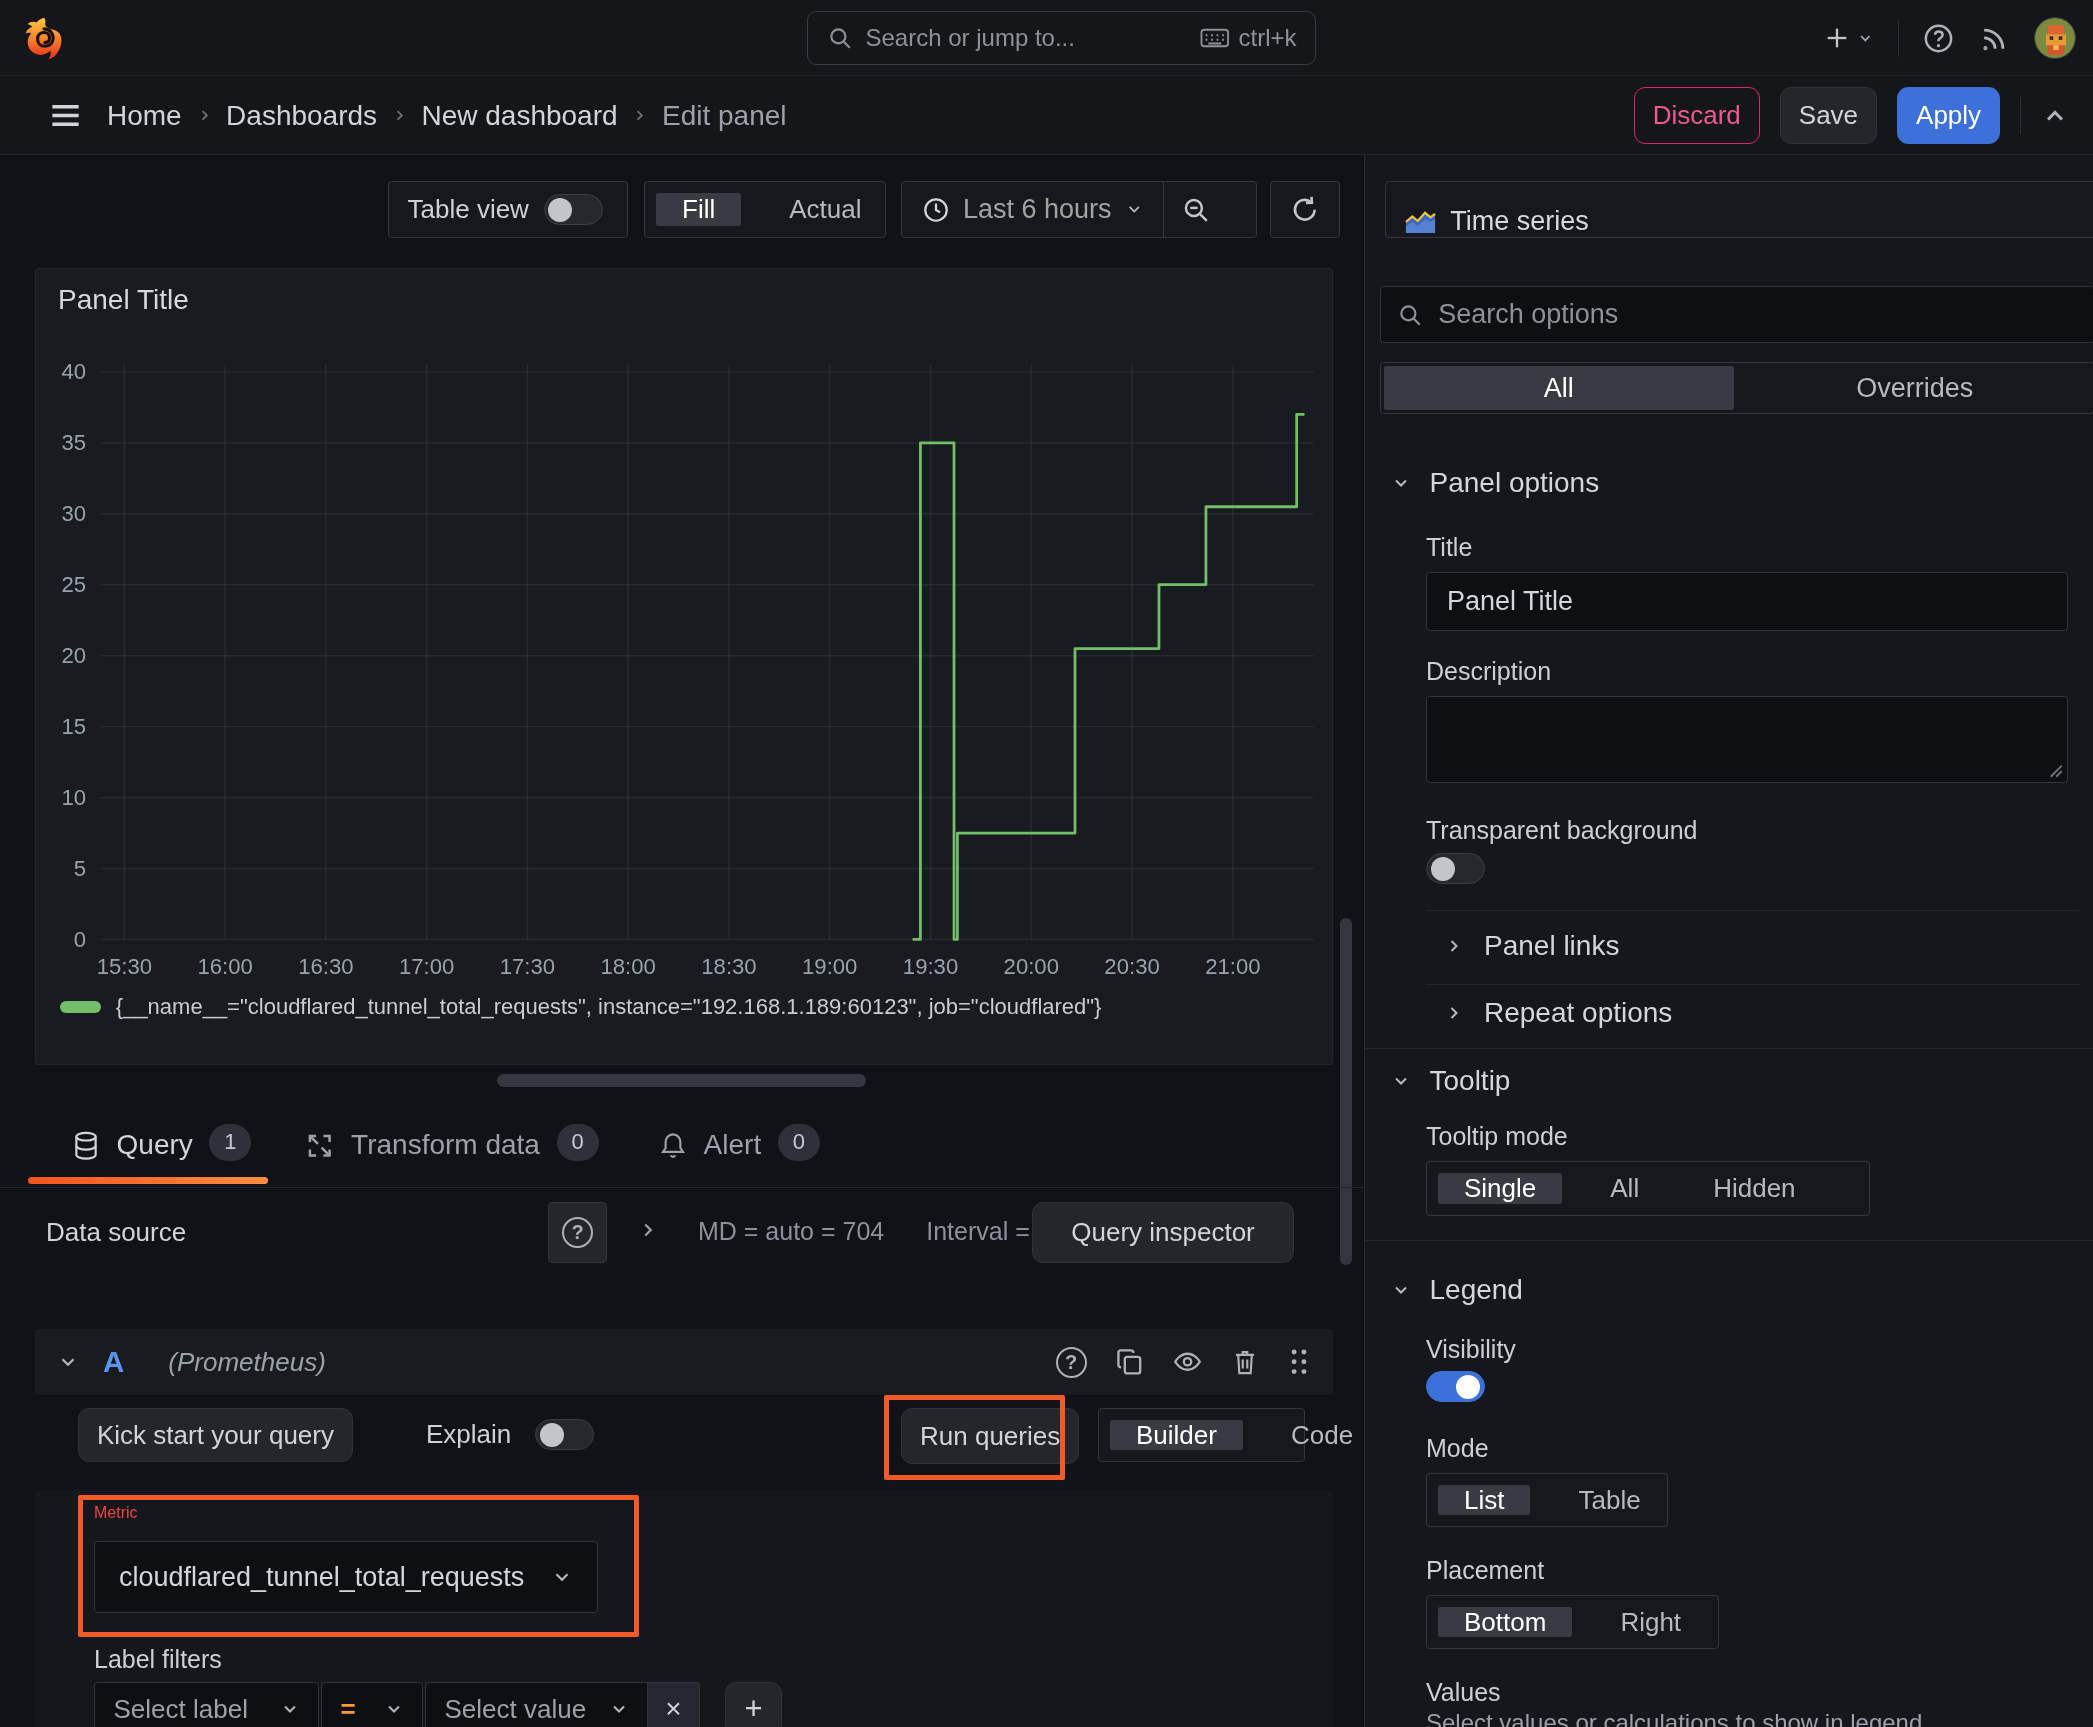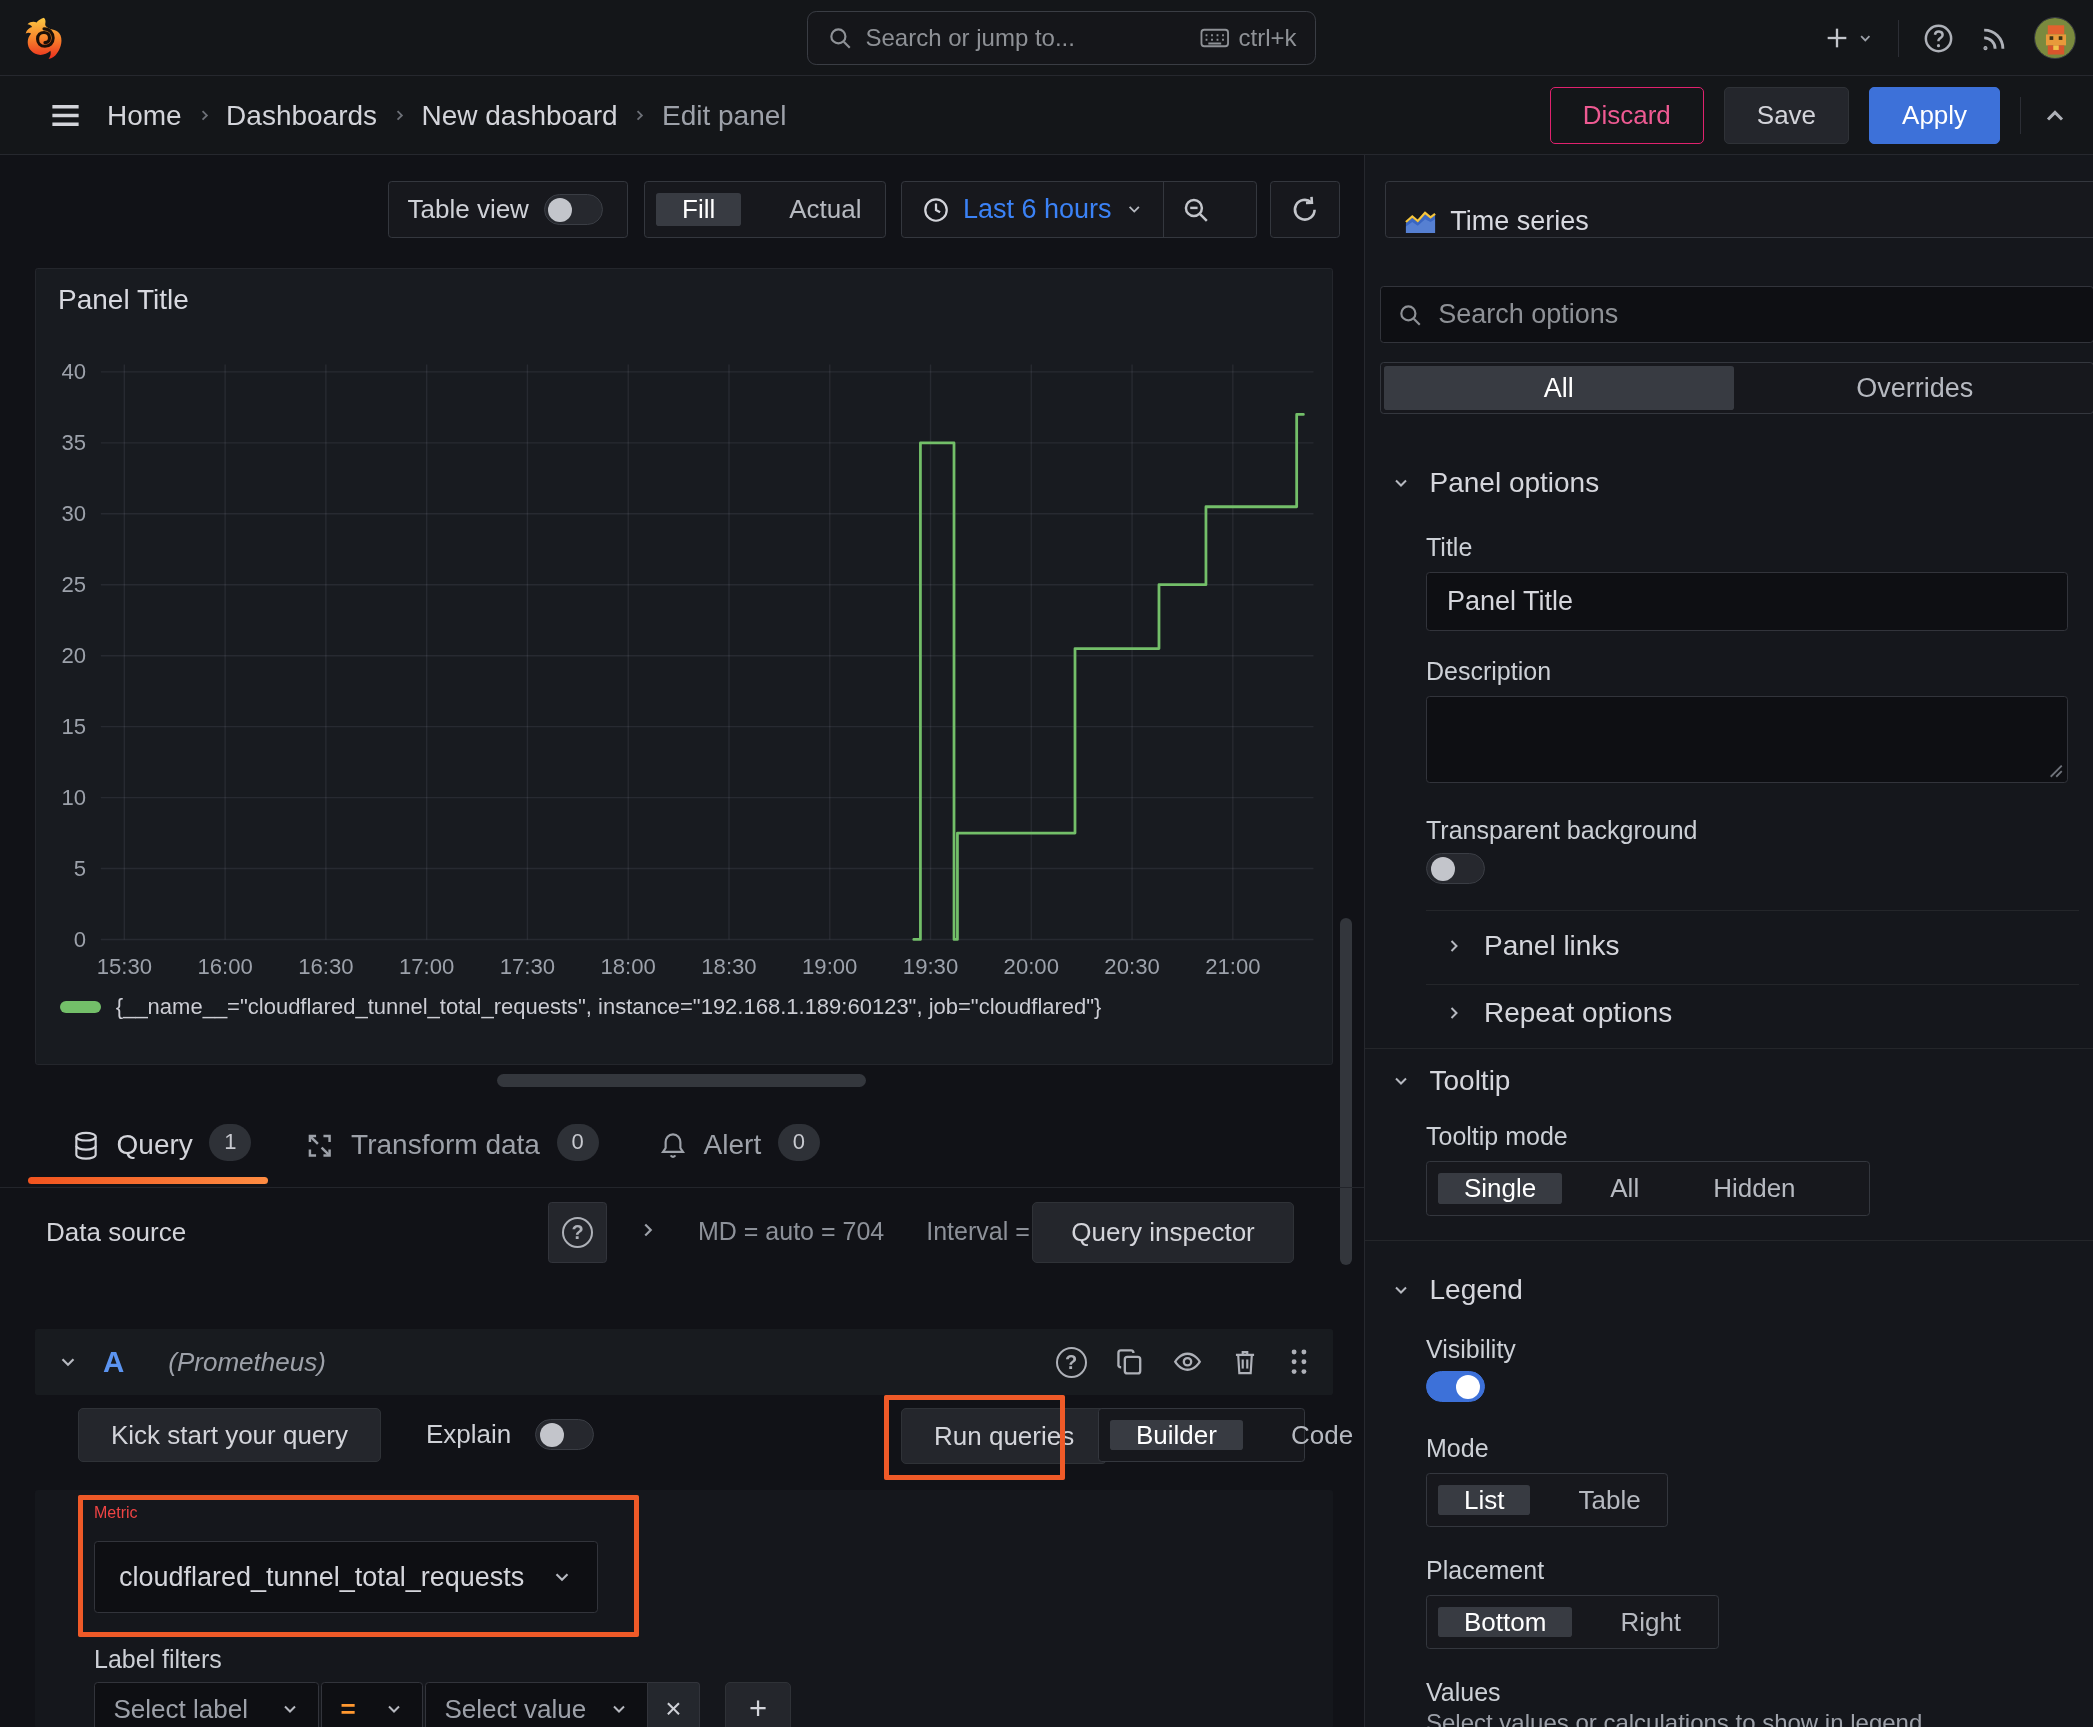--- a/index.html
+++ b/index.html
@@ -27,34 +27,34 @@
   .avatar{width:42px;height:42px;border-radius:50%;overflow:hidden;border:0.9px solid #3a3d44;cursor:pointer}
 
   
   #crumbbar{position:absolute;left:0;top:76px;right:0;height:79px;background:var(--bar);border-bottom:0.9px solid var(--border);}
   .hamburger{position:absolute;left:48px;top:22px;cursor:pointer}
   .crumbs{position:absolute;left:107px;top:0;height:79px;display:flex;align-items:center;gap:14.8px;font-size:28px}
   .crumb{color:#d3d4da;cursor:pointer}
   .crumb.current{color:var(--text2);cursor:default}
   .crumb-sep{color:#6d7077;display:flex;align-items:center}
   .crumb-actions{position:absolute;right:24px;top:0;height:79px;display:flex;align-items:center;gap:20px}
-  .btn{height:57px;border-radius:5px;border:0.9px solid #2f3237;background:var(--btn);color:#d3d4da;font-size:26px;padding:0 32px;cursor:pointer;display:inline-flex;align-items:center;justify-content:center}
+  .btn{height:57px;border-radius:11px;border:0.9px solid #2f3237;background:var(--btn);color:#d3d4da;font-size:26px;padding:0 18px;cursor:pointer;display:inline-flex;align-items:center;justify-content:center}
   .btn.danger-outline{background:transparent;border:1.8px solid var(--pink);color:#ee5a92}
   .btn.primary{background:var(--blue);border-color:var(--blue);color:#fff}
 
   
   #main-left{position:absolute;left:0;top:155px;width:1364px;bottom:0}
   .tool-box{position:absolute;top:26px;height:57px;background:var(--seg-bg);border:0.9px solid var(--border2);border-radius:3.7px;display:flex;align-items:center}
   .tv-box{left:388px;width:240px;gap:14.8px;padding:0 18.5px;font-size:26px;color:#cfd1d7}
   .seg{display:flex;align-items:stretch;height:100%;}
   .seg-item{display:flex;align-items:center;padding:0 26px;font-size:26px;color:#b6b9c0;cursor:pointer;border-radius:2.8px;margin:11px}
   .seg-item.active{background:var(--seg-active);color:#fff}
   .fa-box{left:644px;width:242px;padding:0}
   .time-box{left:901px;width:356px}
-  .time-main{display:flex;align-items:center;gap:13px;padding:0 20px;height:100%;cursor:pointer;color:#3b82f6;font-size:27px}
+  .time-main{display:flex;align-items:center;gap:13px;padding:0 20px;height:100%;cursor:pointer;color:#a3a3a3;font-size:27px}
   .time-zoom{border-left:0.9px solid var(--border2);height:100%;display:flex;align-items:center;padding:0 16.6px;cursor:pointer}
   .refresh-box{left:1270px;width:70px;justify-content:center;cursor:pointer}
 
   .toggle{position:relative;width:59px;height:31px;border-radius:15.7px;background:#26282e;border:0.9px solid #3a3d44;cursor:pointer;flex:none}
   .toggle .knob{position:absolute;top:2.8px;left:3.7px;width:24px;height:24px;border-radius:50%;background:#c3c5cb}
   .toggle.on{background:var(--blue);border-color:var(--blue)}
   .toggle.on .knob{left:auto;right:3.7px;background:#fff}
 
   
   #chart-panel{position:absolute;left:35px;top:113px;width:1298px;height:797px;background:var(--panel);border:0.9px solid #24262c;border-radius:2.8px}

